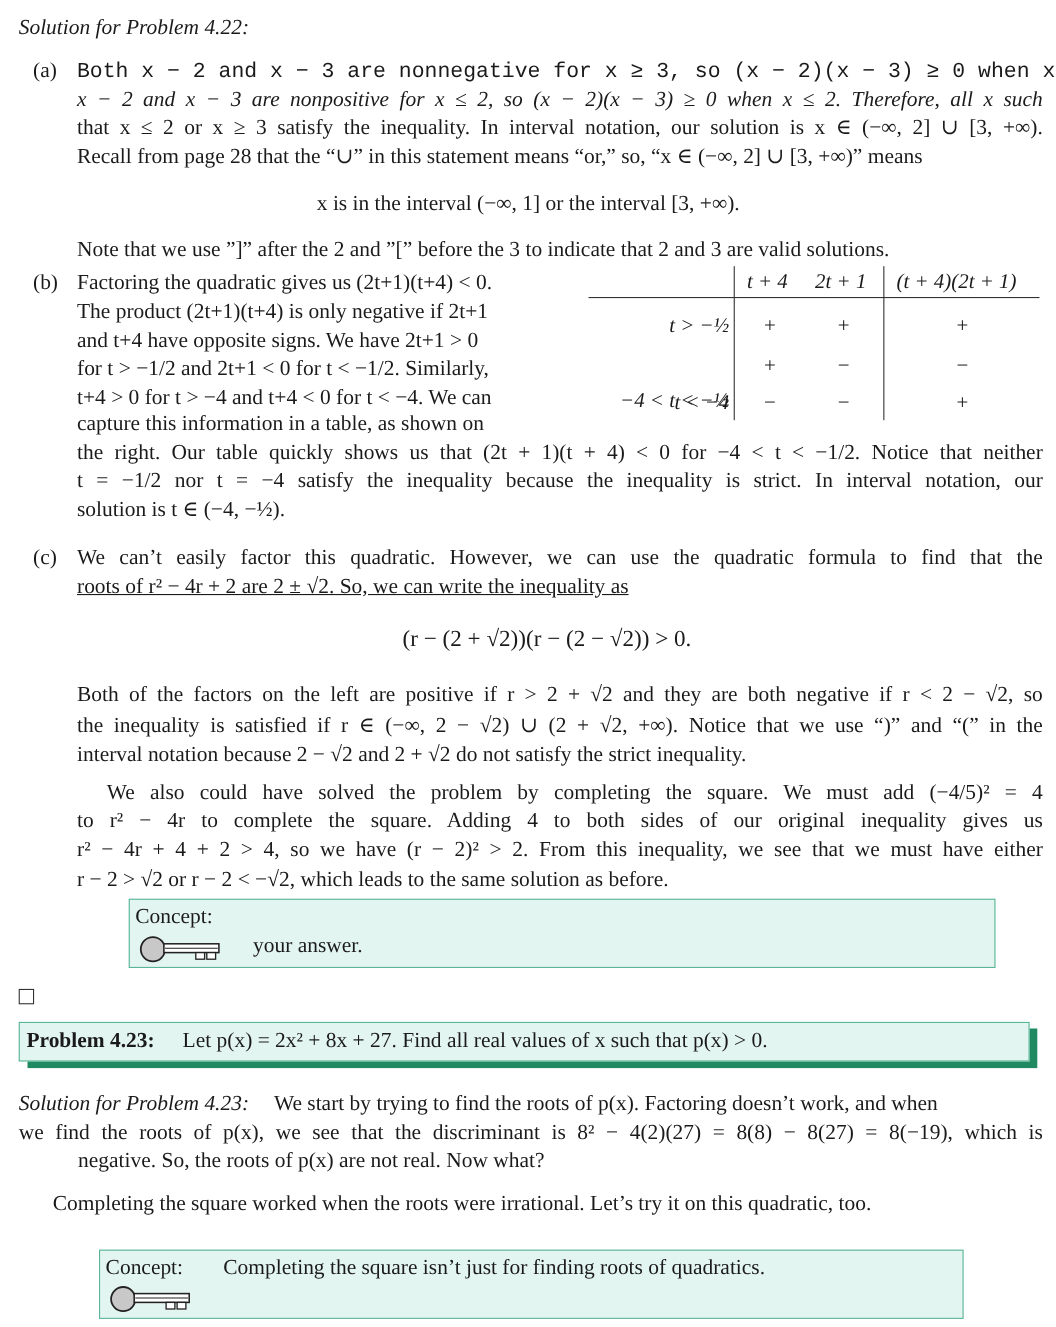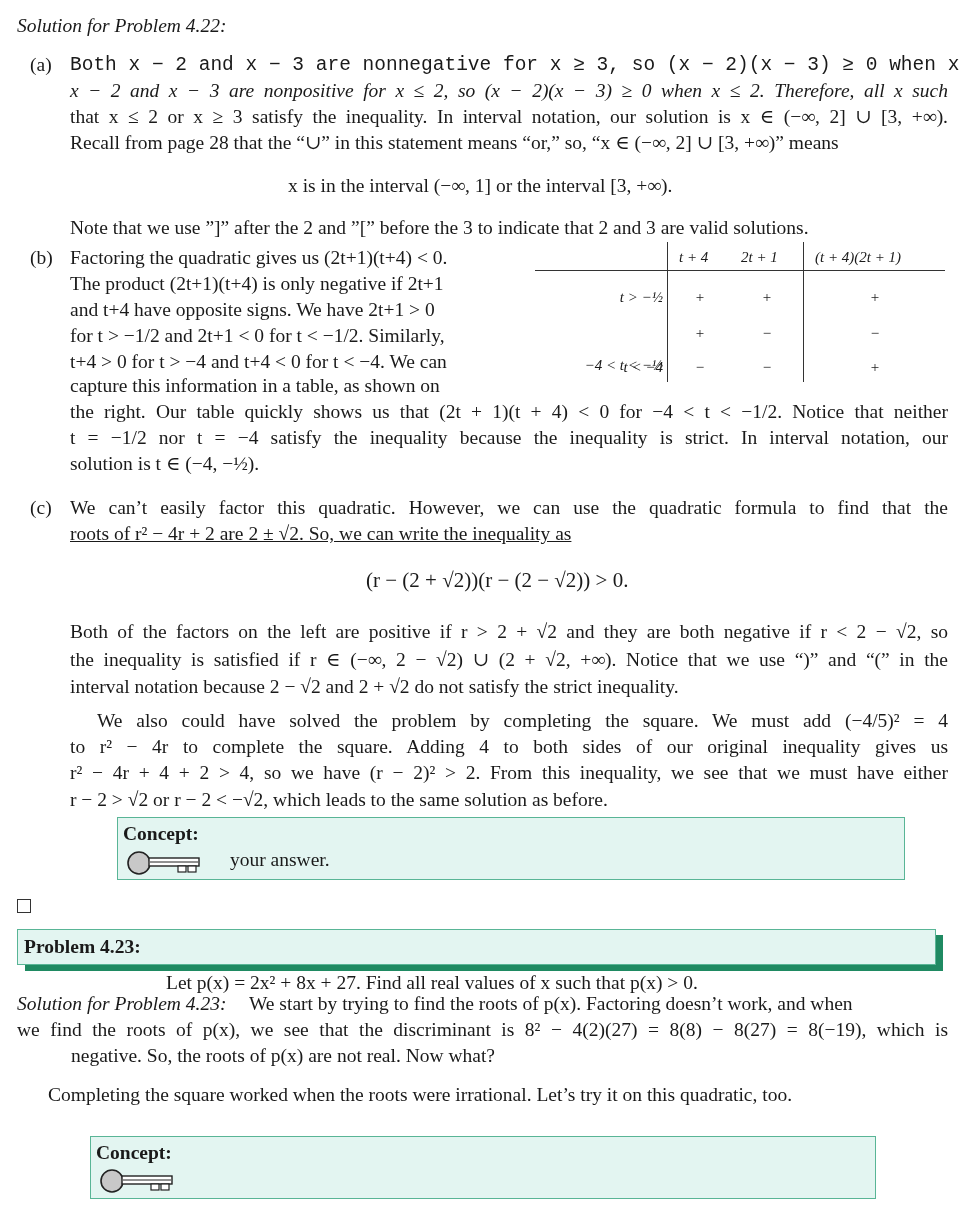--- a/index.html
+++ b/index.html
@@ -6,30 +6,30 @@
   body {
     width: 960px; height: 1206px; overflow: hidden; position: relative;
     font-family: "Liberation Serif", "DejaVu Serif", serif;
     color: #1a1a1a; font-size: 19.5px; line-height: 26px;
   }
   .line { position: absolute; white-space: nowrap; }
   .just { text-align: justify; text-align-last: justify; }
   .it { font-style: italic; }
   .b { font-weight: bold; }
   .label { position: absolute; left: 30px; }
-  .sign-table { position: absolute; left: 535px; top: 242px; width: 410px; height: 140px; font-size: 15px; }
+  .sign-table { position: absolute; left: 535px; top: 242px; width: 410px; height: 140px; font-size: 19px; }
   .sign-table .hdr { position: absolute; top: 2px; white-space: nowrap; }
   .sign-table .rowlab { position: absolute; right: 282px; white-space: nowrap; text-align: right; }
   .sign-table .cell { position: absolute; width: 40px; text-align: center; }
   .vline { position: absolute; width: 1px; background: #333; }
   .hline { position: absolute; height: 1px; background: #333; }
   .concept {
     position: absolute; background: #e3f5f1; border: 1px solid #59b596;
   }
-  .concept .ctitle { position: absolute; font-weight: bold; }
+  .concept .ctitle { position: absolute; font-weight: normal; }
   .concept .ctext { position: absolute; }
   .key { position: absolute; }
   .problem-box {
     position: absolute; left: 17px; top: 929px; width: 917px; height: 34px;
     background: #e3f5f1; border: 1px solid #59b596; z-index: 2;
   }
   .problem-shadow {
     position: absolute; left: 25px; top: 935px; width: 918px; height: 36px;
     background: #1f8a62; z-index: 1;
   }
@@ -106,31 +106,32 @@
     <rect x="52" y="16" width="8" height="6" fill="#fff" stroke="#222" stroke-width="1.2"></rect>
     <rect x="62" y="16" width="8" height="6" fill="#fff" stroke="#222" stroke-width="1.2"></rect>
   </svg>
 </div>
 
 <div class="qed"></div>
 
 <div class="problem-shadow"></div>
 <div class="problem-box">
   <span class="line b" style="left:6px; top:4px;">Problem 4.23:</span>
-  <span class="line" style="left:148px; top:4px;margin-top:36px;">Let p(x) = 2x² + 8x + 27. Find all real values of x such that p(x) &gt; 0.</span>
+  <span class="line" style="left:148px; top:4px;">Let p(x) = 2x² + 8x + 27. Find all real values of x such that p(x) &gt; 0.</span>
 </div>
 
 <div class="line it" style="left:17px; top:991px;">Solution for Problem 4.23:</div>
 <div class="line" style="left:249px; top:991px;">We start by trying to find the roots of p(x). Factoring doesn’t work, and when</div>
 <div class="line just" style="left:17px; width:931px; top:1017px;">we find the roots of p(x), we see that the discriminant is 8² − 4(2)(27) = 8(8) − 8(27) = 8(−19), which is</div>
 <div class="line" style="left:29px; top:1043px;margin-left:42px;">negative. So, the roots of p(x) are not real. Now what?</div>
 <div class="line" style="left:48px; top:1082px;">Completing the square worked when the roots were irrational. Let’s try it on this quadratic, too.</div>
 
 <div class="concept" style="left:90px; top:1136px; width:784px; height:61px;">
   <div class="ctitle" style="left:5px; top:3px;">Concept:</div>
+  <div class="ctext" style="left:112px; top:3px;">Completing the square isn’t just for finding roots of quadratics.</div>
   <svg class="key" style="left:8px; top:31px;" width="76" height="26" viewBox="0 0 76 26">
     <ellipse cx="13" cy="13" rx="11" ry="11" fill="#c8c8c8" stroke="#222" stroke-width="1.6"></ellipse>
     <rect x="23" y="8" width="50" height="8" fill="#fff" stroke="#222" stroke-width="1.4"></rect>
     <line x1="24" y1="12" x2="72" y2="12" stroke="#222" stroke-width="1"></line>
     <rect x="52" y="16" width="8" height="6" fill="#fff" stroke="#222" stroke-width="1.2"></rect>
     <rect x="62" y="16" width="8" height="6" fill="#fff" stroke="#222" stroke-width="1.2"></rect>
   </svg>
 </div>
 
 </body></html>

